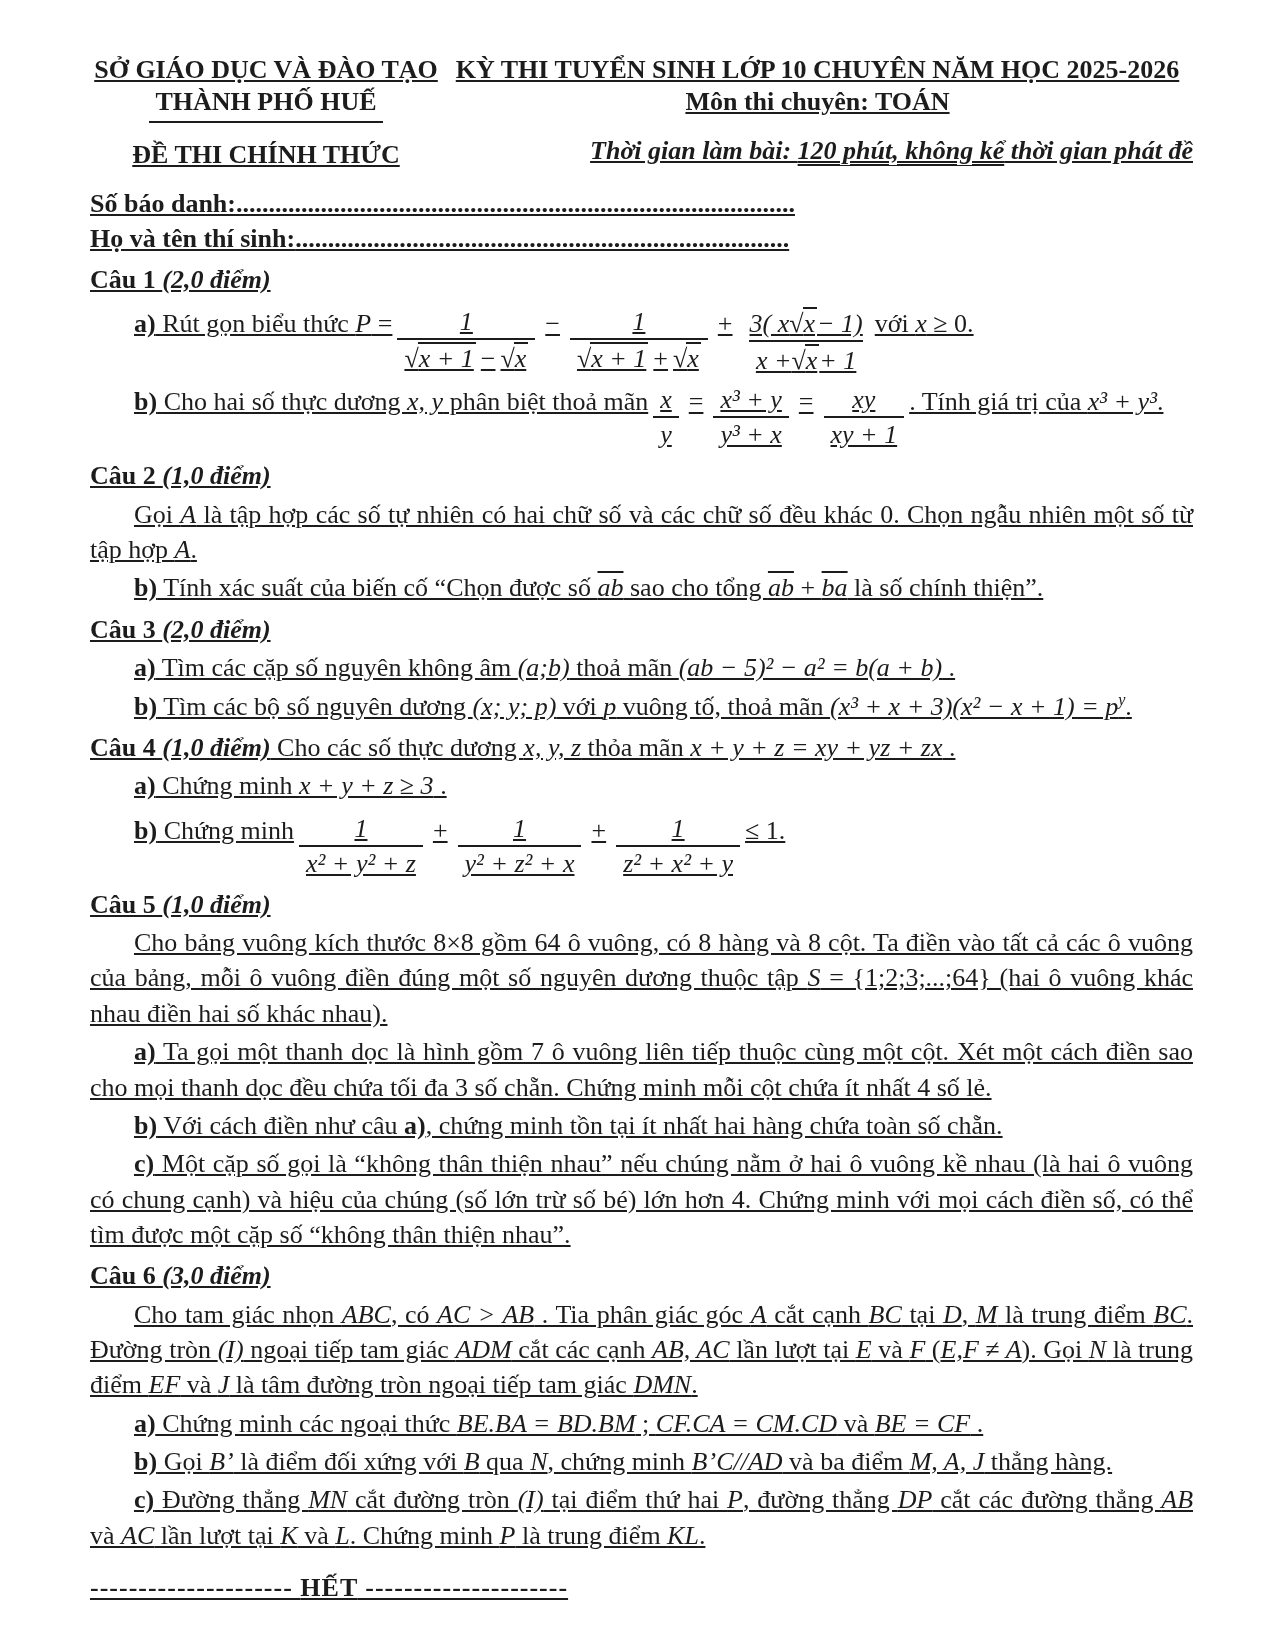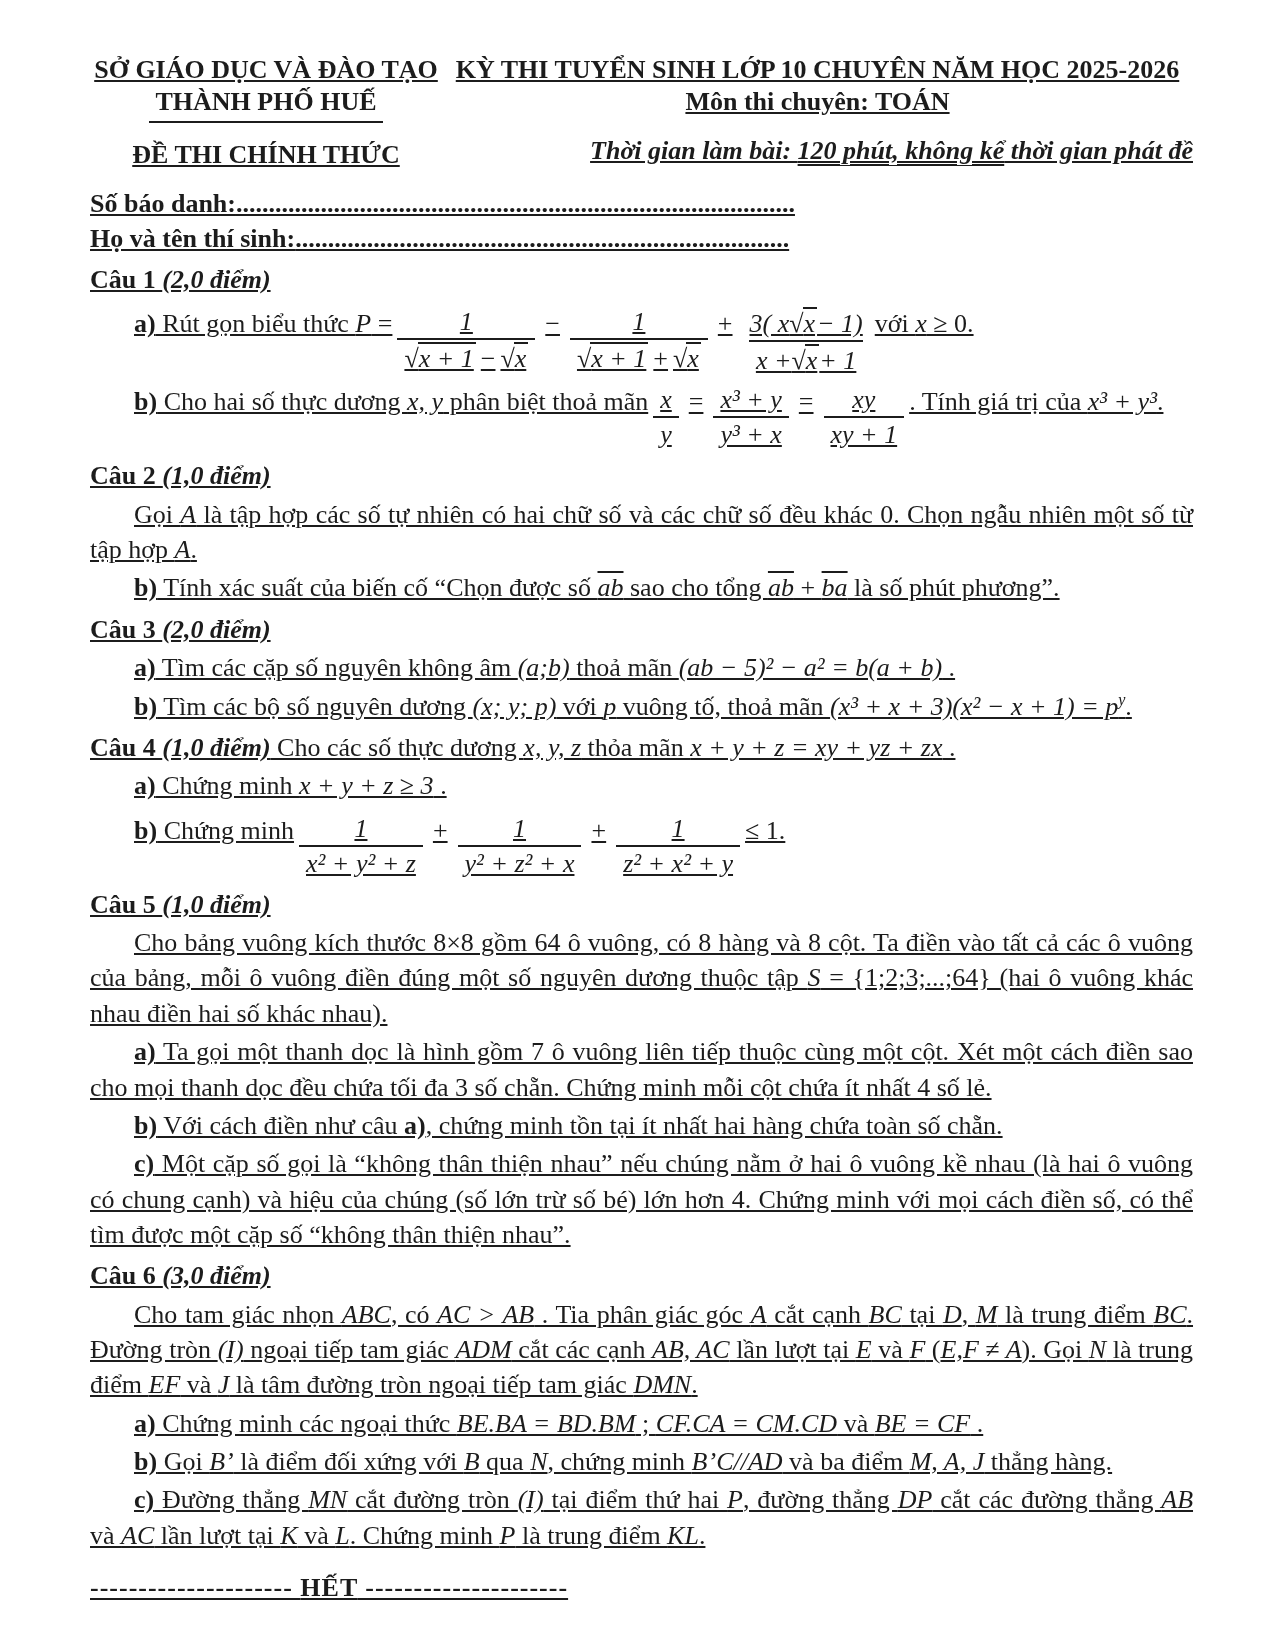--- a/index.html
+++ b/index.html
@@ -157,21 +157,21 @@
         <span class="num">xy</span>
         <span class="den">xy + 1</span>
       </span>
       <span class="segs"><span class="seg">. Tính giá trị của </span><span class="seg-i">x³ + y³</span><span class="seg">.</span></span>
     </div>
   </section>
 
   <section class="question">
     <p class="q-heading"><span class="seg-b">Câu 2 </span><span class="seg-bi">(1,0 điểm)</span></p>
     <p class="intro"><span class="seg">Gọi </span><span class="seg-i">A</span><span class="seg"> là tập hợp các số tự nhiên có hai chữ số và các chữ số đều khác 0. Chọn ngẫu nhiên một số từ tập hợp </span><span class="seg-i">A</span><span class="seg">.</span></p>
-    <p class="item"><span class="seg-b">b)</span><span class="seg"> Tính xác suất của biến cố “Chọn được số </span><span class="seg-ov">ab</span><span class="seg"> sao cho tổng </span><span class="seg-ov">ab</span><span class="seg"> + </span><span class="seg-ov">ba</span><span class="seg"> là số phút phương”.</span></p>
+    <p class="item"><span class="seg-b">b)</span><span class="seg"> Tính xác suất của biến cố “Chọn được số </span><span class="seg-ov">ab</span><span class="seg"> sao cho tổng </span><span class="seg-ov">ab</span><span class="seg"> + </span><span class="seg-ov">ba</span><span class="seg"> là số chính thiện”.</span></p>
   </section>
 
   <section class="question">
     <p class="q-heading"><span class="seg-b">Câu 3 </span><span class="seg-bi">(2,0 điểm)</span></p>
     <p class="item"><span class="seg-b">a)</span><span class="seg"> Tìm các cặp số nguyên không âm </span><span class="seg-i">(a;b)</span><span class="seg"> thoả mãn </span><span class="seg-i">(ab − 5)² − a² = b(a + b)</span><span class="seg"> .</span></p>
     <p class="item"><span class="seg-b">b)</span><span class="seg"> Tìm các bộ số nguyên dương </span><span class="seg-i">(x; y; p)</span><span class="seg"> với </span><span class="seg-i">p</span><span class="seg"> vuông tố, thoả mãn </span><span class="seg-i">(x³ + x + 3)(x² − x + 1) = p</span><sup class="seg-sup">y</sup><span class="seg">.</span></p>
   </section>
 
   <section class="question">
     <p class="q-heading"><span class="seg-b">Câu 4 </span><span class="seg-bi">(1,0 điểm)</span><span class="seg"> Cho các số thực dương </span><span class="seg-i">x, y, z</span><span class="seg"> thỏa mãn </span><span class="seg-i">x + y + z = xy + yz + zx</span><span class="seg"> .</span></p>

